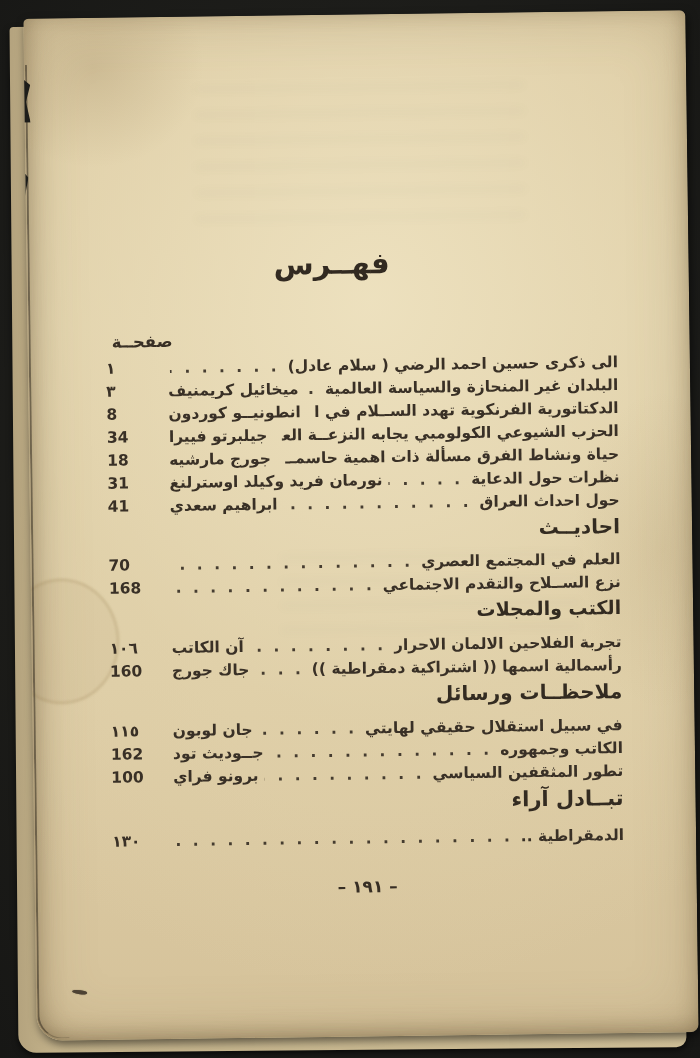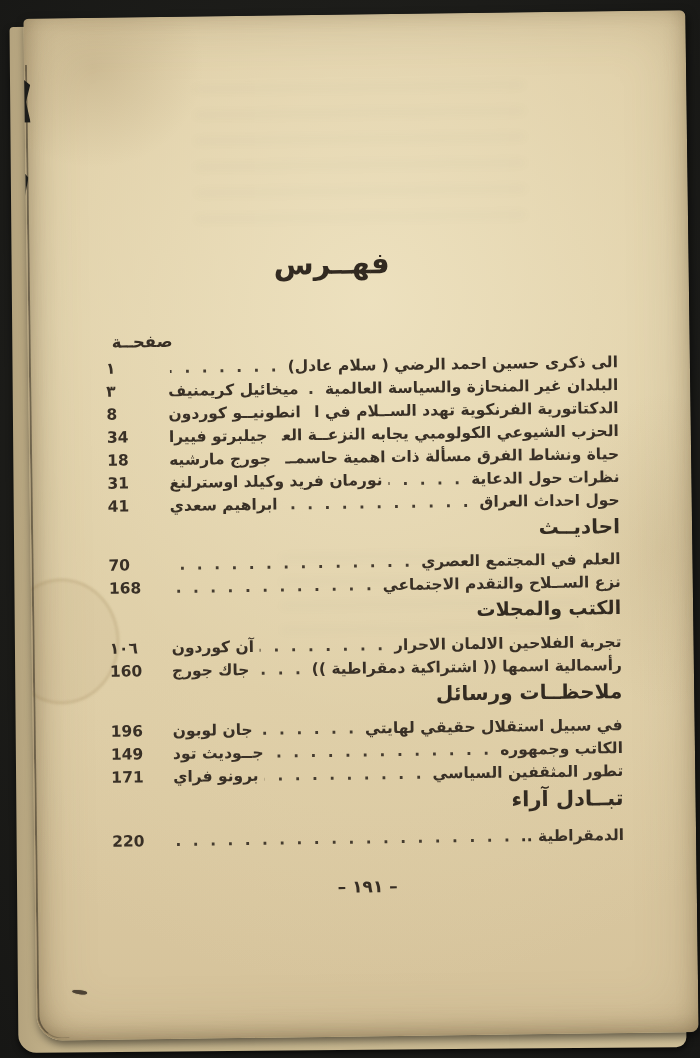--- a/index.html
+++ b/index.html
@@ -179,53 +179,53 @@
             <div class="row">
               <span class="t">نزع الســلاح والتقدم الاجتماعي</span>
               <span class="dots">. . . . . . . . . . . . . . . . . . . . . . . . . . . . . . . . . . . . . . . .</span>
               <span class="num">168</span>
             </div>
           </div></div>
         <div class="section"><span class="heading">الكتب والمجلات</span><div class="rows">
             <div class="row">
               <span class="t">تجربة الفلاحين الالمان الاحرار</span>
               <span class="dots">. . . . . . . . . . . . . . . . . . . . . . . . . . . . . . . . . . . . . . . .</span>
-              <span class="author">آن كوردون</span>
+              <span class="author">آن الكاتب</span>
               <span class="num">١٠٦</span>
             </div>
             <div class="row">
               <span class="t">رأسمالية اسمها (( اشتراكية دمقراطية ))</span>
               <span class="dots">. . . . . . . . . . . . . . . . . . . . . . . . . . . . . . . . . . . . . . . .</span>
               <span class="author">جاك جورج</span>
               <span class="num">160</span>
             </div>
           </div></div>
         <div class="section"><span class="heading">ملاحظــات ورسائل</span><div class="rows">
             <div class="row">
               <span class="t">في سبيل استقلال حقيقي لهايتي</span>
               <span class="dots">. . . . . . . . . . . . . . . . . . . . . . . . . . . . . . . . . . . . . . . .</span>
               <span class="author">جان لوبون</span>
-              <span class="num">196</span>
+              <span class="num">١١٥</span>
             </div>
             <div class="row">
               <span class="t">الكاتب وجمهوره</span>
               <span class="dots">. . . . . . . . . . . . . . . . . . . . . . . . . . . . . . . . . . . . . . . .</span>
               <span class="author">جــوديث تود</span>
-              <span class="num">149</span>
+              <span class="num">162</span>
             </div>
             <div class="row">
               <span class="t">تطور المثقفين السياسي</span>
               <span class="dots">. . . . . . . . . . . . . . . . . . . . . . . . . . . . . . . . . . . . . . . .</span>
               <span class="author">برونو فراي</span>
-              <span class="num">171</span>
+              <span class="num">100</span>
             </div>
           </div></div>
         <div class="section"><span class="heading">تبــادل آراء</span><div class="rows">
             <div class="row">
               <span class="t">الدمقراطية ..</span>
               <span class="dots">. . . . . . . . . . . . . . . . . . . . . . . . . . . . . . . . . . . . . . . .</span>
-              <span class="num">220</span>
+              <span class="num">١٣٠</span>
             </div>
           </div></div>
       </div>
     <div class="footer-num">– ١٩١ –</div>
   </div>
 </div>
 
 </body></html>

